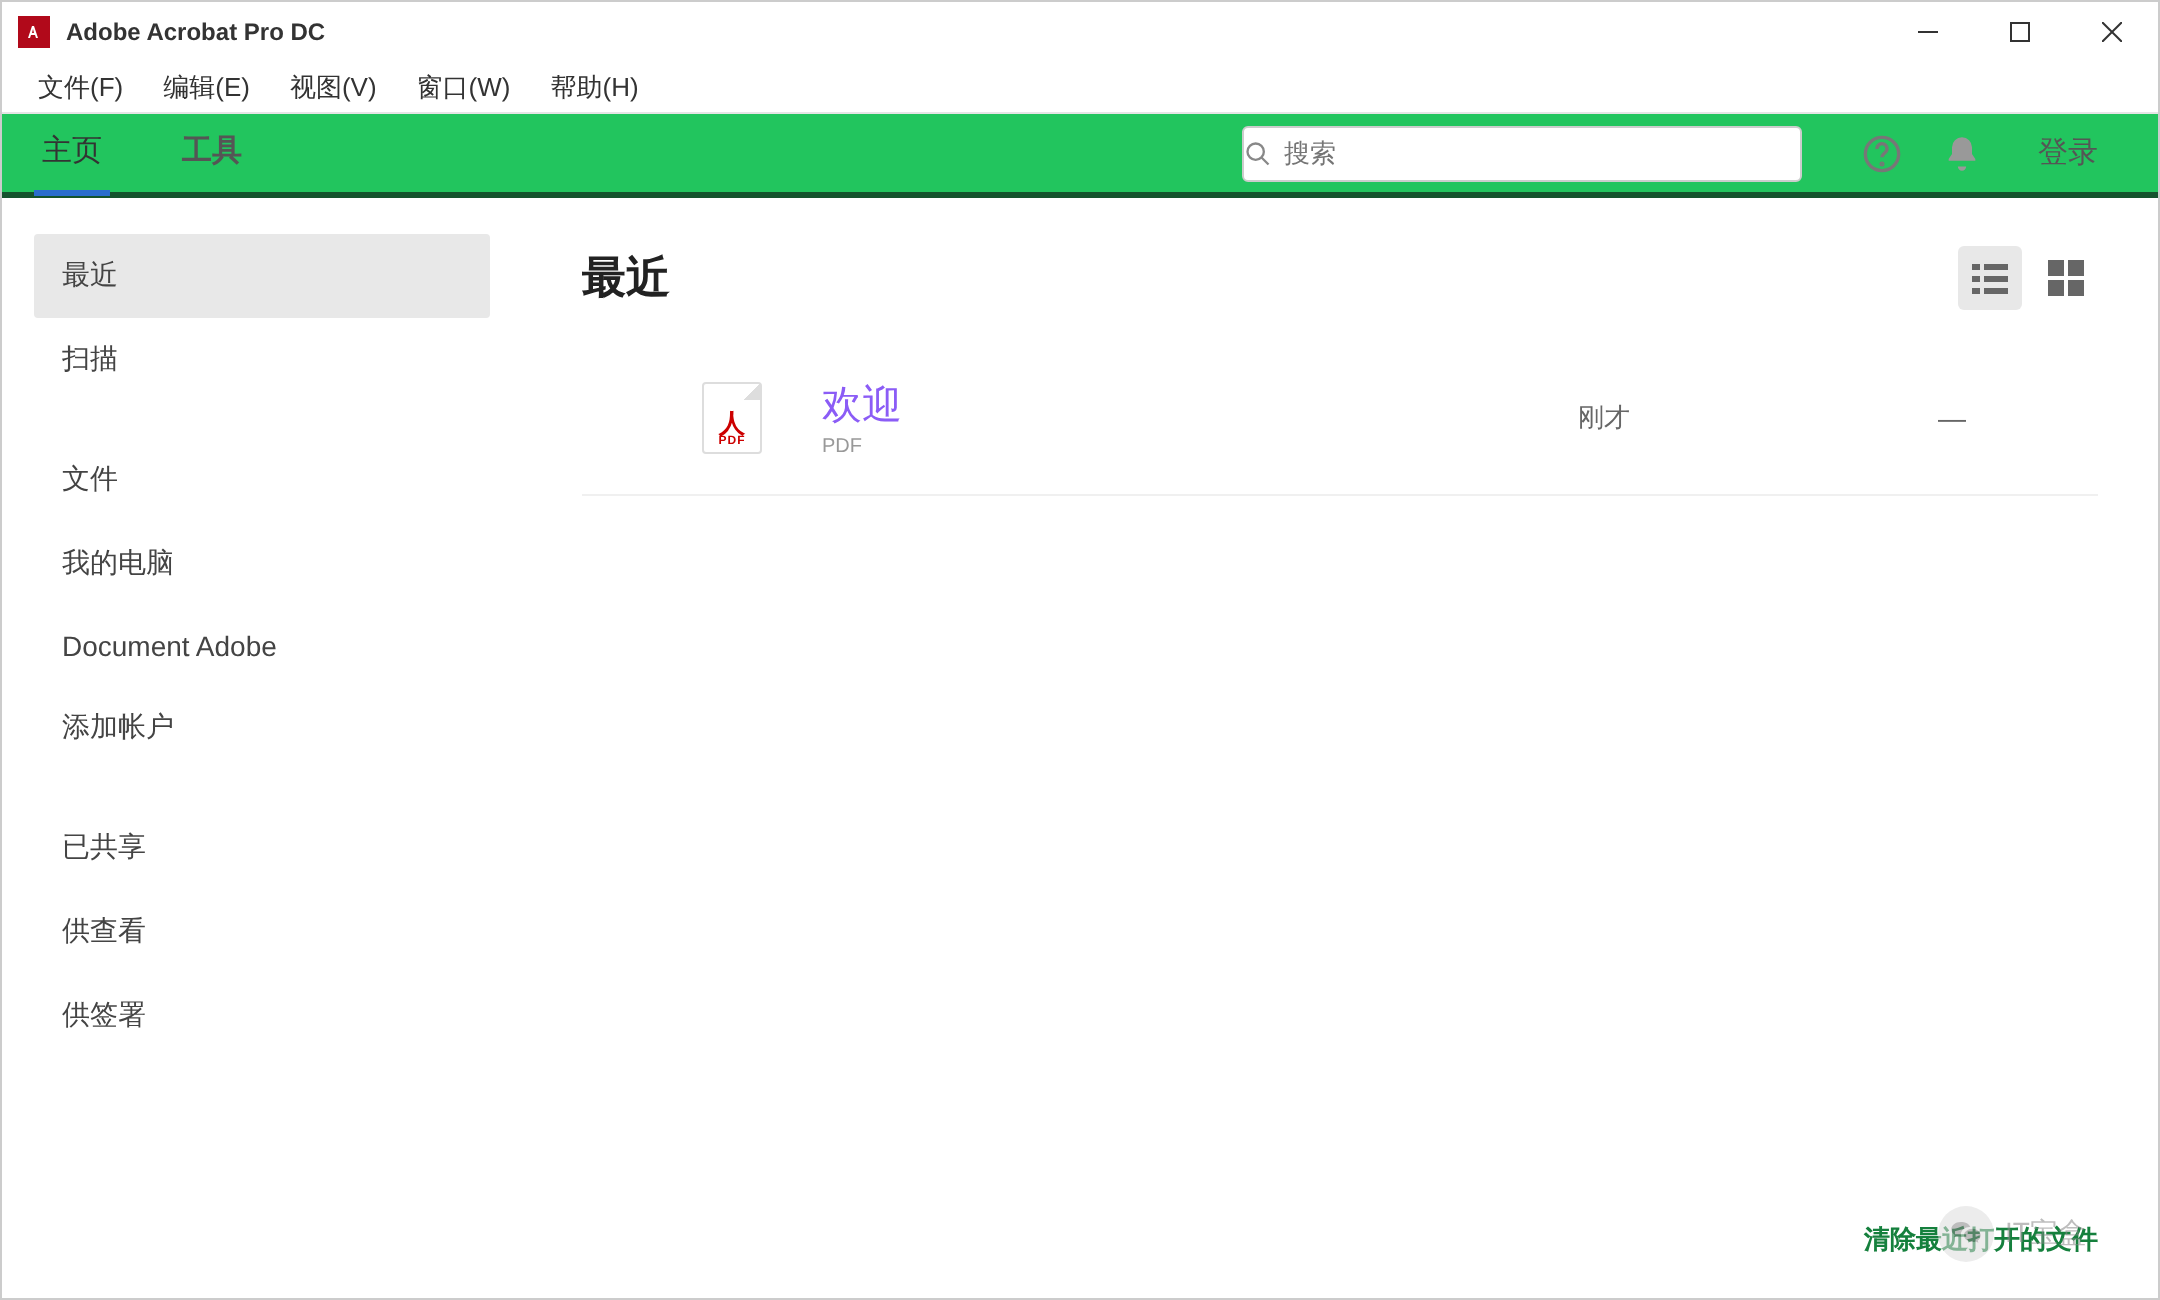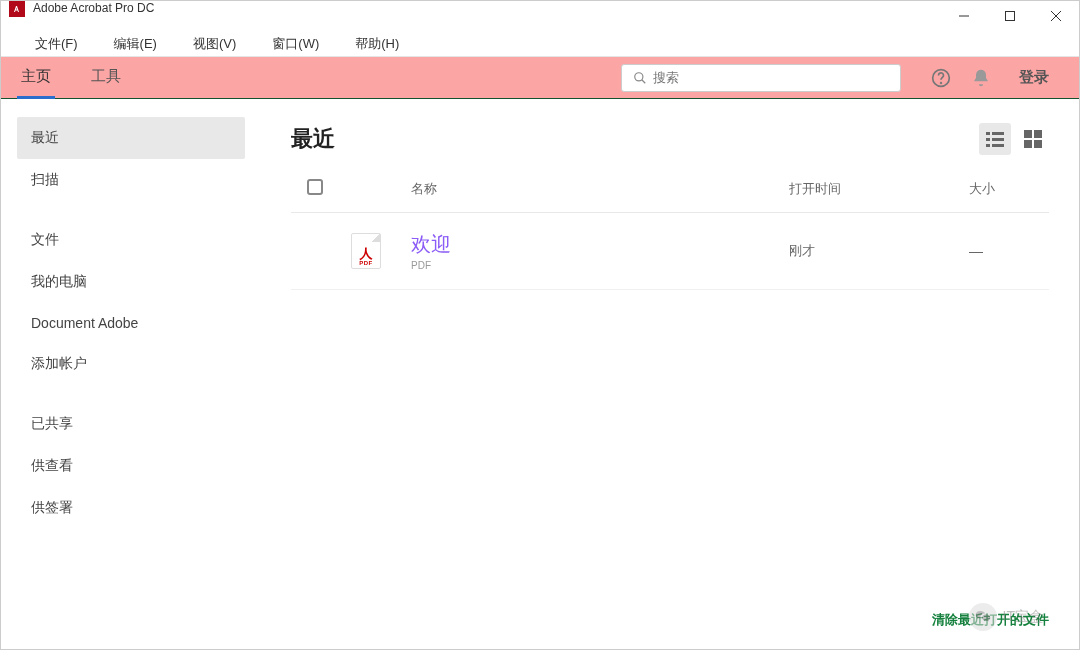--- a/index.html
+++ b/index.html
@@ -1,38 +1,38 @@
 <!DOCTYPE html>
 <html><head>
 <meta charset="utf-8">
 <style>
 * { margin: 0; padding: 0; box-sizing: border-box; font-family: "Segoe UI", "Microsoft YaHei", sans-serif; }
 body { width: 1080px; height: 650px; background: #fff; overflow: hidden; border: 1px solid #ccc; }
 
-.titlebar { height: 30px; display: flex; align-items: flex-start; padding: 0 0 0 8px; background: #fff; }
+.titlebar { height: 30px; display: flex; align-items: center; padding: 0 0 0 8px; background: #fff; font-weight: bold; }
 .titlebar .app-icon { width: 16px; height: 16px; background: #b1091a; display: flex; align-items: center; justify-content: center; margin-right: 8px; }
 .titlebar .app-icon svg { width: 10px; height: 10px; }
 .titlebar .title { font-size: 12px; color: #333; flex: 1; }
 .win-controls { display: flex; height: 100%; }
 .win-btn { width: 46px; height: 30px; display: flex; align-items: center; justify-content: center; cursor: pointer; }
 .win-btn svg { width: 10px; height: 10px; stroke: #333; stroke-width: 1; fill: none; }
 
 .menubar { height: 26px; display: flex; align-items: center; padding: 0 10px; gap: 4px; border-bottom: 1px solid #e5e5e5; }
-.menu-item { font-size: 13px; color: #333; padding: 2px 8px; cursor: pointer; margin-left: 16px; }
-
-.toolbar { height: 42px; background: #fca5a5; border-bottom: 1px solid #14532d; display: flex; align-items: center; padding: 0 16px; }
-.tab { font-size: 15px; color: #555; padding: 10px 4px; margin-right: 32px; cursor: pointer; border-bottom: 3px solid transparent; }
+.menu-item { font-size: 13px; color: #333; padding: 2px 8px; cursor: pointer; }
+
+.toolbar { height: 42px; background: #22c55e; border-bottom: 3px solid #14532d; display: flex; align-items: center; padding: 0 16px; }
+.tab { font-size: 15px; color: #555; padding: 10px 4px; margin-right: 32px; cursor: pointer; border-bottom: 3px solid transparent; font-weight: bold; }
 .tab.active { color: #333; font-weight: 500; border-bottom: 3px solid #2a6dcd; }
 .toolbar-spacer { flex: 1; }
-.search-box { display: flex; align-items: center; width: 280px; height: 28px; background: #fff; border: 1px solid #ccc; border-radius: 3px; padding: 0 11px; margin-right: 24px; justify-content: center; }
+.search-box { display: flex; align-items: center; width: 280px; height: 28px; background: #fff; border: 1px solid #ccc; border-radius: 3px; padding: 0 0; margin-right: 24px; justify-content: center; }
 .search-box svg { width: 14px; height: 14px; stroke: #888; fill: none; stroke-width: 2; margin-right: 6px; }
 .search-box input { border: none; outline: none; flex: 1; font-size: 13px; color: #555; background: transparent; }
 .icon-btn { width: 32px; height: 32px; display: flex; align-items: center; justify-content: center; cursor: pointer; margin-right: 8px; color: #666; }
 .icon-btn svg { width: 20px; height: 20px; }
-.login-btn { font-size: 15px; color: #555; padding: 6px 14px; cursor: pointer; font-weight: bold; }
+.login-btn { font-size: 15px; color: #555; padding: 6px 14px; cursor: pointer; }
 
 .content { display: flex; height: calc(100% - 98px); }
 .sidebar { width: 260px; padding: 18px 16px; }
 .sidebar-item { font-size: 14px; color: #444; padding: 12px 14px; cursor: pointer; border-radius: 2px; }
 .sidebar-item.active { background: #e8e8e8; }
 .sidebar-group { margin-bottom: 18px; }
 
 .main { flex: 1; padding: 24px 30px 10px 30px; display: flex; flex-direction: column; position: relative; }
 .main-header { display: flex; align-items: center; margin-bottom: 16px; }
 .main-title { font-size: 22px; font-weight: 600; color: #222; flex: 1; }
@@ -167,31 +167,20 @@
           <svg viewBox="0 0 18 18">
               <rect x="0" y="0" width="8" height="8"></rect>
               <rect x="10" y="0" width="8" height="8"></rect>
               <rect x="0" y="10" width="8" height="8"></rect>
               <rect x="10" y="10" width="8" height="8"></rect>
             </svg>
         </div>
       </div>
     </div>
 
-    <div class="table-header">
-      <div class="col-check">
-        <svg viewBox="0 0 16 16">
-            <rect x="1" y="1" width="14" height="14" rx="2"></rect>
-          </svg>
-      </div>
-      <div class="col-icon"></div>
-      <div class="col-name">名称</div>
-      <div class="col-time">打开时间</div>
-      <div class="col-size">大小</div>
-    </div>
 
     <div class="table-row">
       <div class="col-check"></div>
       <div class="col-icon">
         <div class="file-icon">
           <div class="corner"></div>
           <div class="logo">人</div>
           <div class="ext">PDF</div>
         </div>
       </div>

